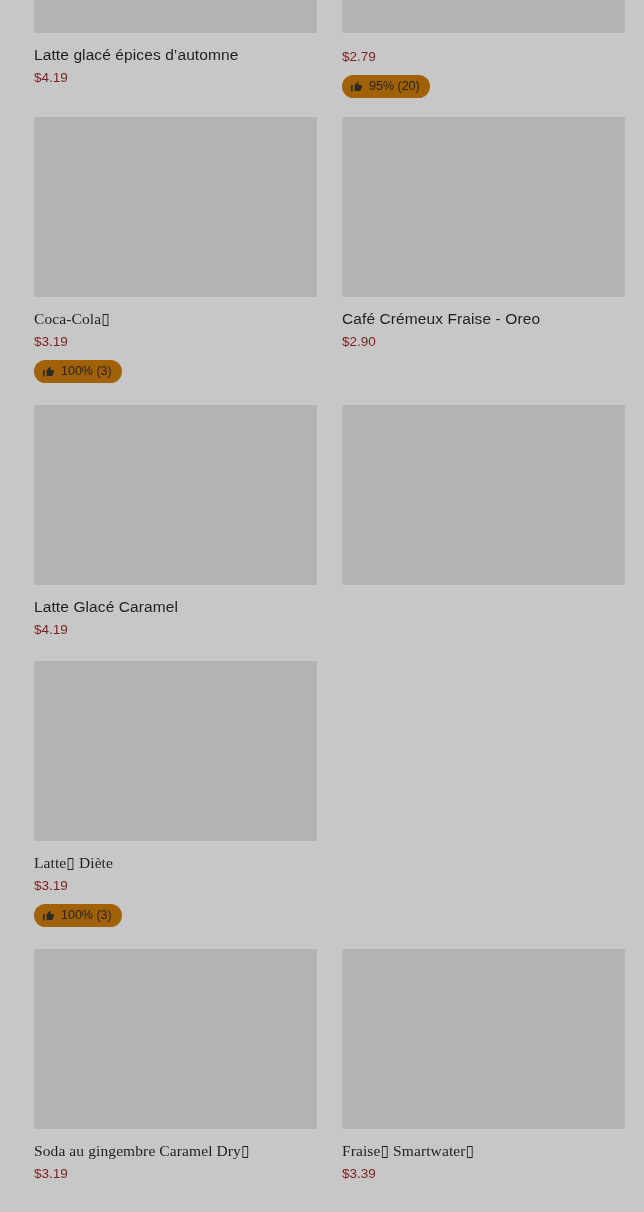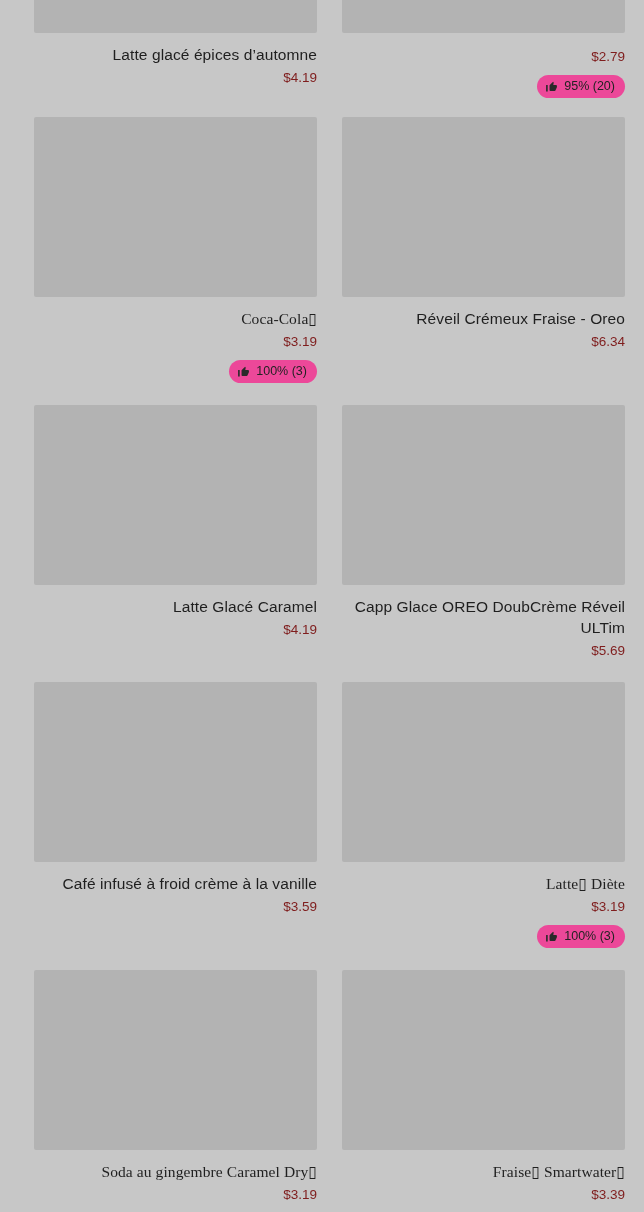--- a/index.html
+++ b/index.html
@@ -27,21 +27,20 @@
     display: flex;
     gap: 25px;
     align-items: flex-start;
   }
 
   .product-card {
     width: 283px;
     flex: 0 0 283px;
     background: transparent;
     position: relative;
-    text-align: right;
   }
 
   .card-media {
     width: 283px;
     height: 180px;
     background: #b3b3b3;
     border-radius: 2px;
     display: block;
     overflow: hidden;
   }
@@ -73,21 +72,21 @@
     margin: 4px 0 0 0;
     font-weight: 400;
   }
 
   .rating-badge {
     display: inline-flex;
     align-items: center;
     gap: 6px;
     margin-top: 9px;
     padding: 4px 10px 4px 8px;
-    background: #ec4899;
+    background: #a16207;
     border-radius: 14px;
     font-size: 12.5px;
     line-height: 15px;
     color: #232323;
     white-space: nowrap;
   }
 
   .thumb-icon {
     width: 13px;
     height: 13px;
@@ -157,60 +156,49 @@
               </svg>
           </span>
           <span class="rating-text">100% (3)</span>
         </div>
       </div>
     </div>
 
     <div class="product-card">
       <div class="card-media"></div>
       <div class="card-body">
-        <p class="card-title">Réveil Crémeux Fraise - Oreo</p>
-        <p class="card-price">$6.34</p>
+        <p class="card-title">Café Crémeux Fraise - Oreo</p>
+        <p class="card-price">$2.90</p>
       </div>
     </div>
 
   </div>
 
   <div class="row-gap-2"></div>
 
   <div class="grid-row">
 
     <div class="product-card">
       <div class="card-media"></div>
       <div class="card-body">
         <p class="card-title">Latte Glacé Caramel</p>
         <p class="card-price">$4.19</p>
       </div>
     </div>
 
     <div class="product-card">
       <div class="card-media"></div>
-      <div class="card-body">
-        <p class="card-title">Capp Glace OREO DoubCrème Réveil ULTim</p>
-        <p class="card-price">$5.69</p>
-      </div>
     </div>
 
   </div>
 
   <div class="row-gap-3"></div>
 
   <div class="grid-row">
 
-    <div class="product-card">
-      <div class="card-media"></div>
-      <div class="card-body">
-        <p class="card-title">Café infusé à froid crème à la vanille</p>
-        <p class="card-price">$3.59</p>
-      </div>
-    </div>
 
     <div class="product-card">
       <div class="card-media"></div>
       <div class="card-body">
         <p class="card-title tofu">Latte▯ Diète</p>
         <p class="card-price">$3.19</p>
         <div class="rating-badge">
           <span class="thumb-icon">
             <svg viewBox="0 0 24 24" fill="currentColor" aria-hidden="true">
                 <path d="M2 21h3V9H2v12zm20-10.5c0-.83-.67-1.5-1.5-1.5h-5.19l.78-3.76.02-.26c0-.31-.13-.59-.33-.79L14.92 3 8.83 9.1c-.28.27-.45.65-.45 1.07V19c0 .83.67 1.5 1.5 1.5h8c.62 0 1.15-.38 1.38-.92l2.68-6.27c.07-.18.11-.37.11-.57V10.5z"></path>

